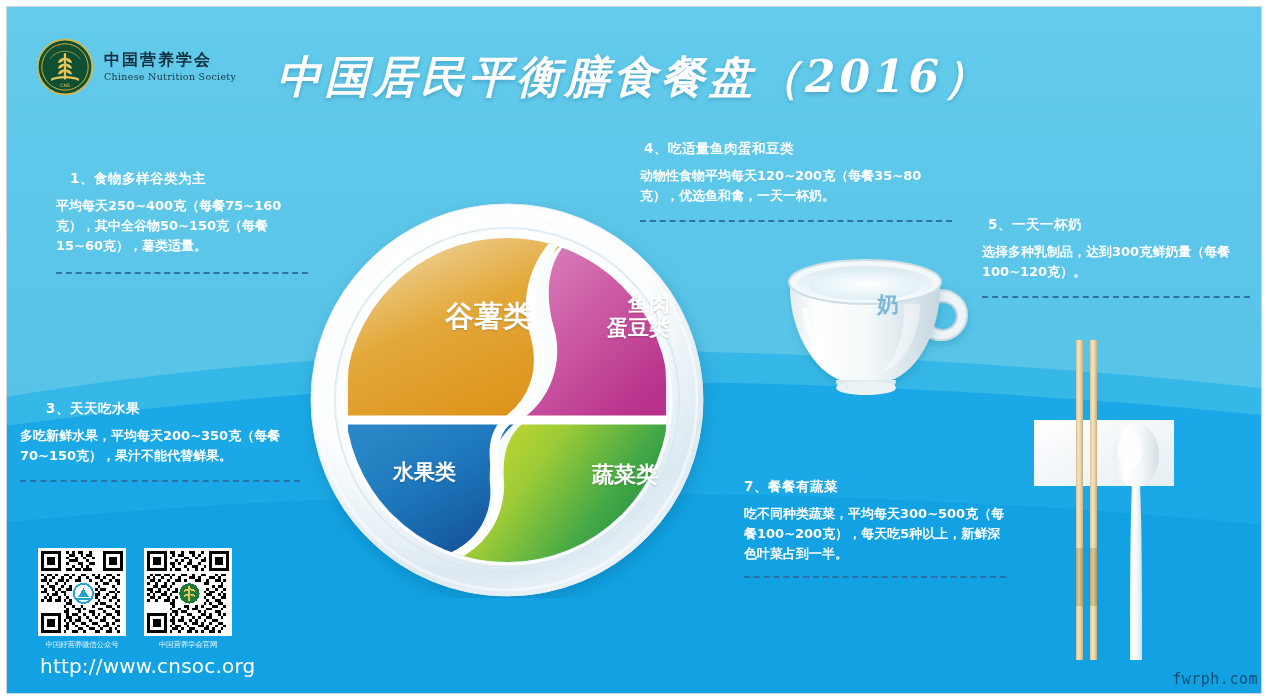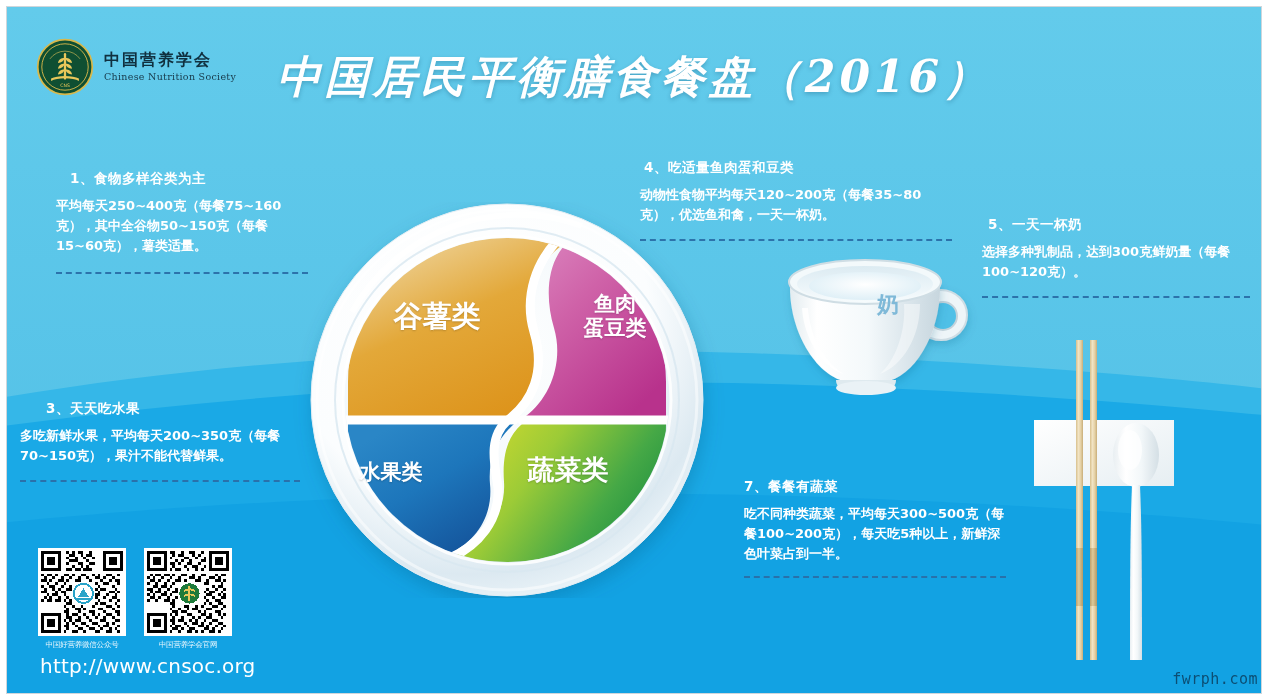--- a/index.html
+++ b/index.html
@@ -112,21 +112,21 @@
 
   .note-1 { left: 56px;  top: 158px; width: 252px; margin-top: 12px; }
   .note-1 .note-head { margin-left: 14px; }
   .note-1 .note-rule { width: 252px; margin-top: 16px; }
 
   .note-3 { left: 20px;  top: 400px; width: 272px; }
   .note-3 .note-head { margin-left: 26px; }
   .note-3 .note-rule { width: 280px; margin-top: 14px; }
 
   .note-4 { left: 640px; top: 140px; width: 310px; }
-  .note-4 .note-head { margin-left: 4px; margin-top: 19px; }
+  .note-4 .note-head { margin-left: 4px; }
   .note-4 .note-rule { width: 312px; margin-top: 14px; }
 
   .note-5 { left: 982px; top: 216px; width: 268px; }
   .note-5 .note-head { margin-left: 6px; }
   .note-5 .note-rule { width: 268px; margin-top: 14px; }
 
   .note-2 { left: 744px; top: 478px; width: 268px; }
   .note-2 .note-head { margin-left: 0px; }
   .note-2 .note-rule { width: 262px; margin-top: 12px; }
 
@@ -135,21 +135,21 @@
     position: absolute;
     left: 282px; top: 202px;
     width: 450px; height: 396px;
   }
   .plate svg { display: block; width: 100%; height: 100%; }
 
   .seg-label {
     position: absolute;
     color: #ffffff;
     font-weight: bold;
-    text-align: center;
+    text-align: right;
     line-height: 1.16;
     text-shadow: 0 1px 2px rgba(0,0,0,0.18);
     white-space: nowrap;
   }
   .lbl-grain  { left: 120px; top: 298px; width: 190px; font-size: 29px; }
 
   
   .cup {
     position: absolute;
     left: 778px; top: 238px;
@@ -398,21 +398,21 @@
       <path d="M70,110 A190,190 0 0 1 300,24" fill="none" stroke="#ffffff" stroke-width="6" opacity="0.75"></path>
     </svg>
 
     <div class="seg-label lbl-grain" style="position:absolute;left:60px;top:98px;width:190px;">谷薯类</div>
 
     <div class="seg-label" style="position:absolute;left:278px;top:90px;width:110px;font-size:21px;">
       <div>鱼肉</div>
       <div>蛋豆类</div>
     </div>
 
-    <div class="seg-label" style="position:absolute;left:196px;top:252px;width:180px;font-size:27px;">蔬菜类</div>
+    <div class="seg-label" style="position:absolute;left:196px;top:260px;width:180px;font-size:22px;">蔬菜类</div>
 
     <div class="seg-label" style="position:absolute;left:44px;top:258px;width:130px;font-size:21px;">水果类</div>
   </div>
 
   <div class="cup">
     <svg viewBox="0 0 220 180">
       <defs>
         <linearGradient id="cupBody" x1="0%" y1="0%" x2="100%" y2="0%">
           <stop offset="0%" stop-color="#e3ecf0"></stop>
           <stop offset="18%" stop-color="#ffffff"></stop>

